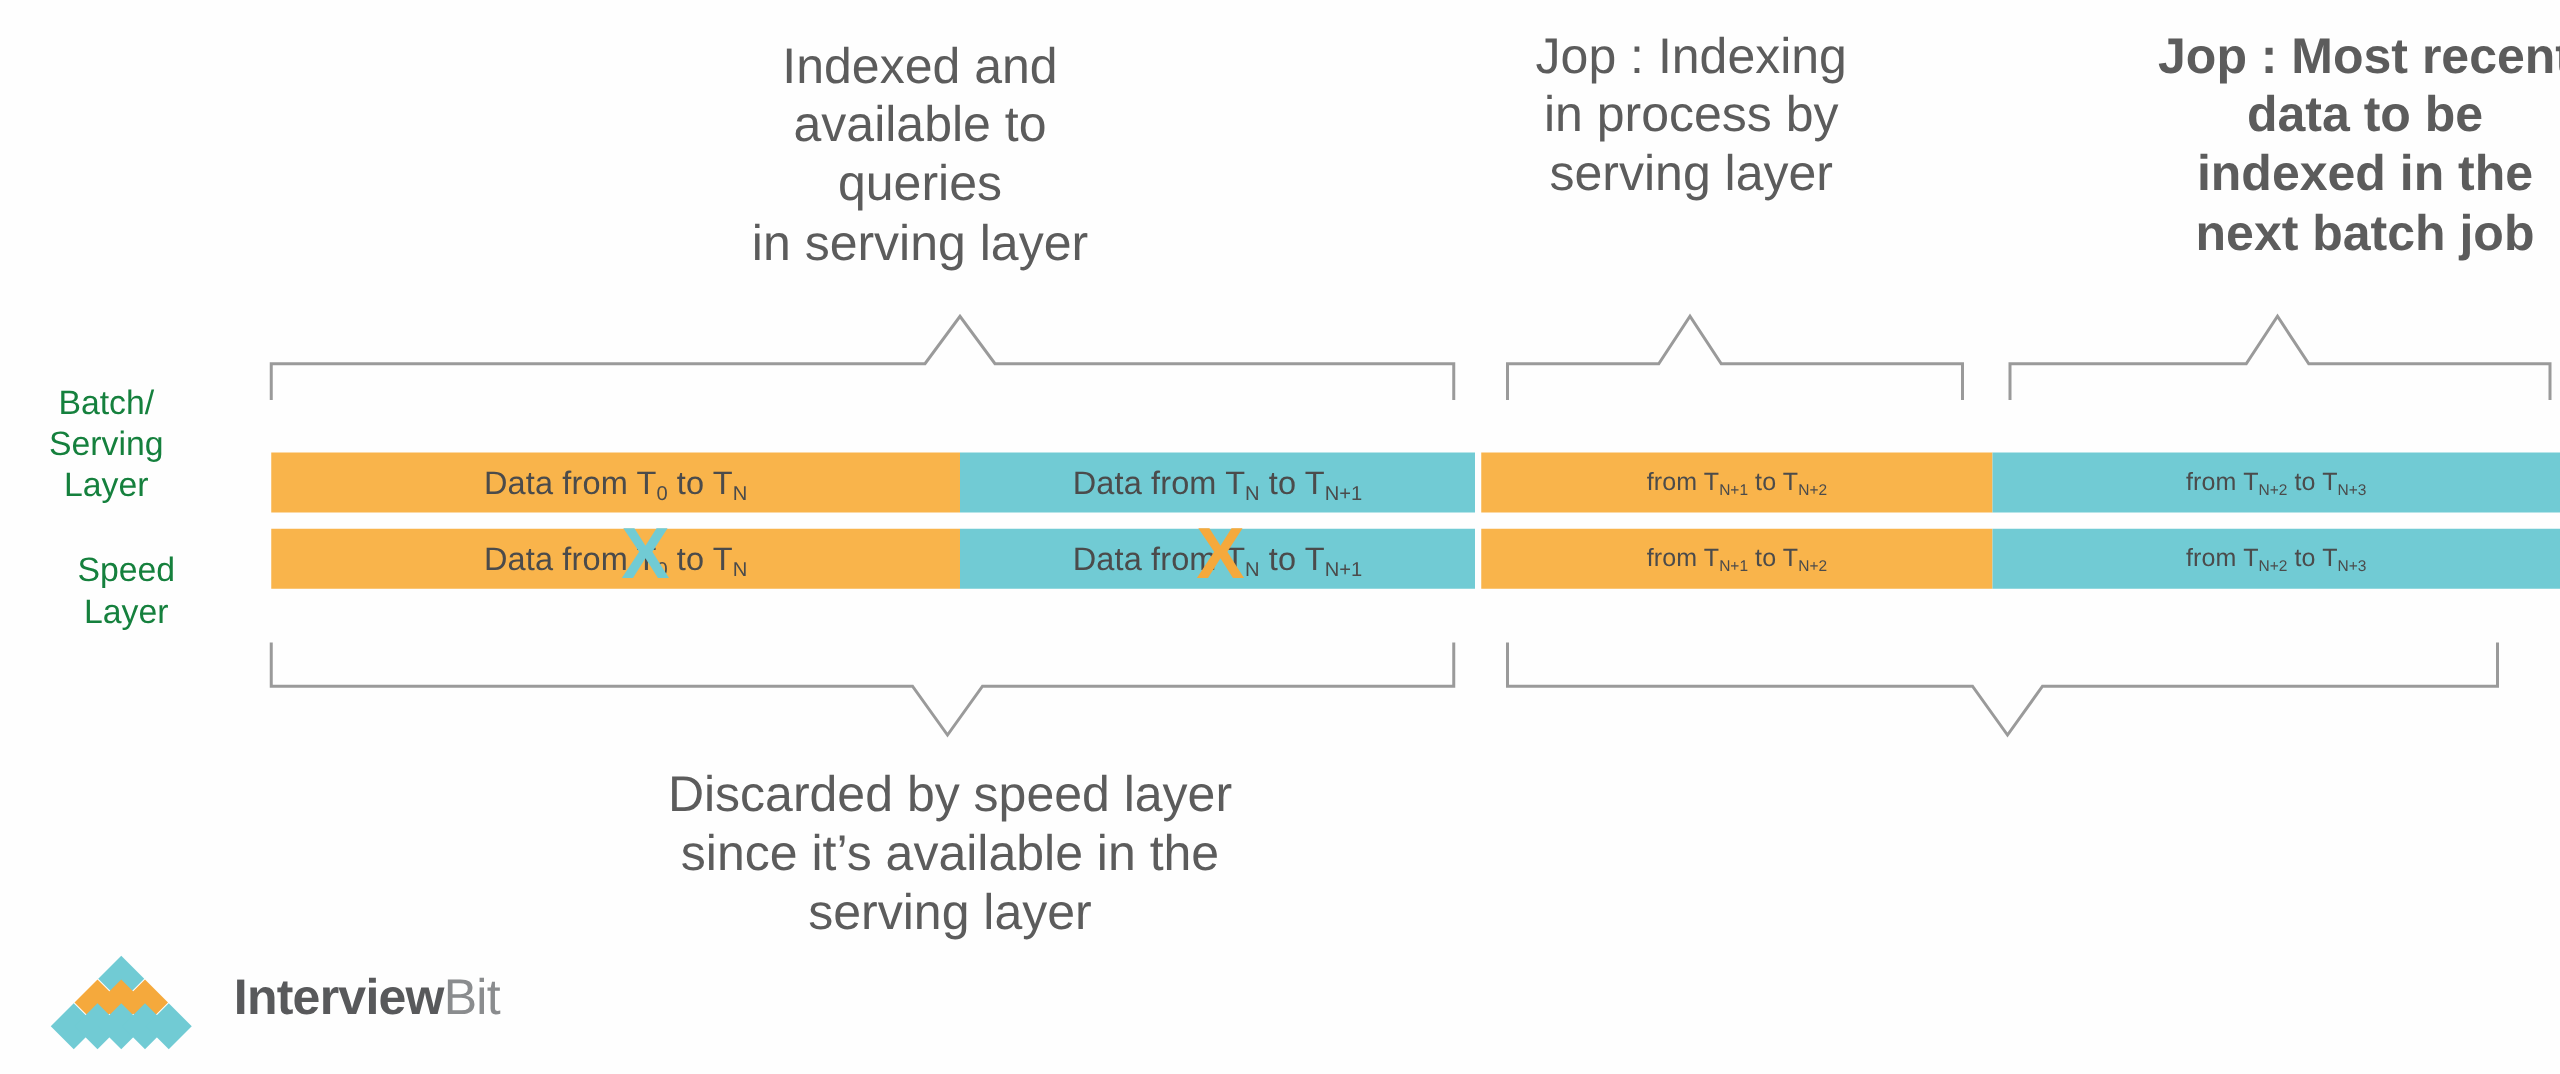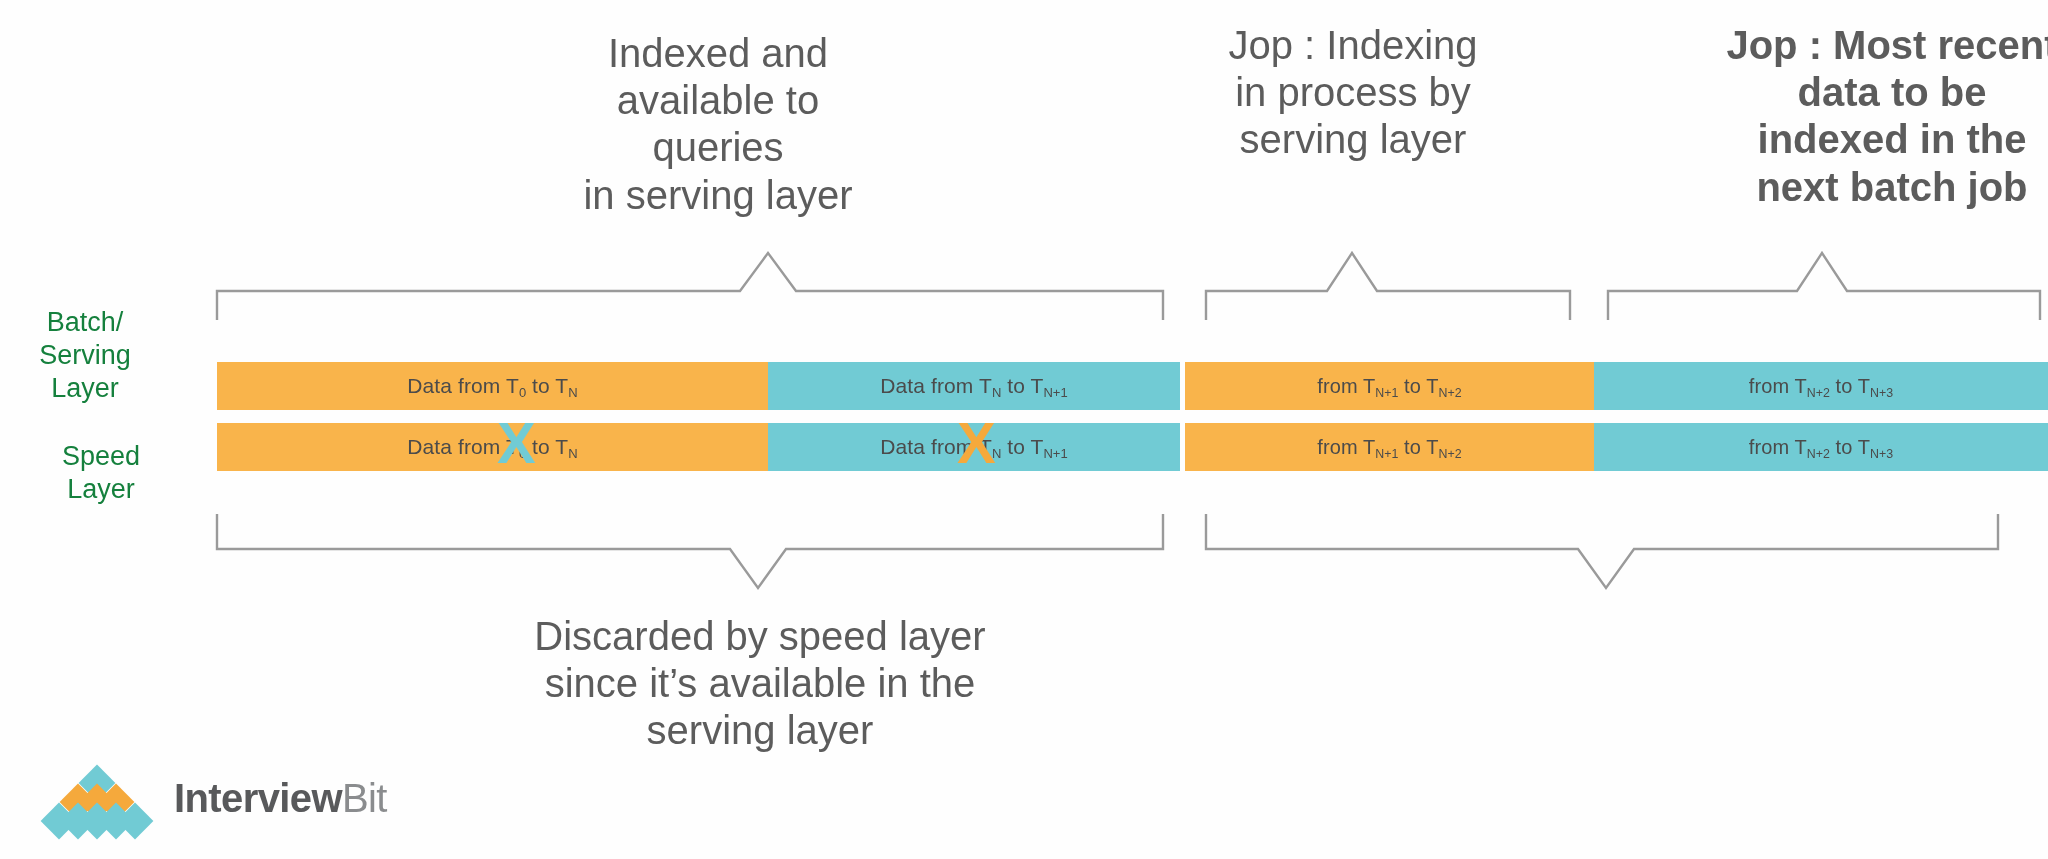--- a/index.html
+++ b/index.html
@@ -50,21 +50,21 @@
   }
   .seg {
     position: absolute;
     top: 0;
     height: 100%;
     box-sizing: border-box;
     display: flex;
     align-items: center;
     justify-content: center;
     color: #4b4b4b;
-    font-size: 21px;
+    font-size: 26px;
     letter-spacing: .1px;
     white-space: nowrap;
   }
   .seg.small { font-size: 20px; }
   .seg sub {
     font-size: 0.62em;
     vertical-align: baseline;
     position: relative;
     top: 0.34em;
     letter-spacing: 0;
@@ -90,21 +90,21 @@
     pointer-events: none;
   }
 
   
   #logo {
     position: absolute;
     left: 38px;
     top: 768px;
     display: flex;
     align-items: center;
-    gap: 14px;
+    gap: 27px;
   }
   .logo-mark {
     position: relative;
     width: 118px;
     height: 60px;
   }
   .dia {
     position: absolute;
     width: 26px;
     height: 26px;
@@ -116,21 +116,21 @@
     white-space: nowrap;
   }
   .logo-text .b1 { color: #58595b; font-weight: 700; }
   .logo-text .b2 { color: #8a8c8e; font-weight: 400; }
 </style>
 </head>
 <body>
 
 <div id="canvas">
 
-  <div class="cap cap-top" style="left:548px; top:30px; width:340px;">Indexed and
+  <div class="cap cap-top" style="left:566px; top:30px; width:340px;">Indexed and
 available to queries
 in serving layer</div>
 
   <div class="cap cap-top" style="left:1198px; top:22px; width:310px;text-align:center;">Jop : Indexing
 in process by
 serving layer</div>
 
   <div class="cap cap-top" style="left:1707px; top:22px; width:370px;font-weight:bold;">Jop : Most recent
 data to be
 indexed in the

